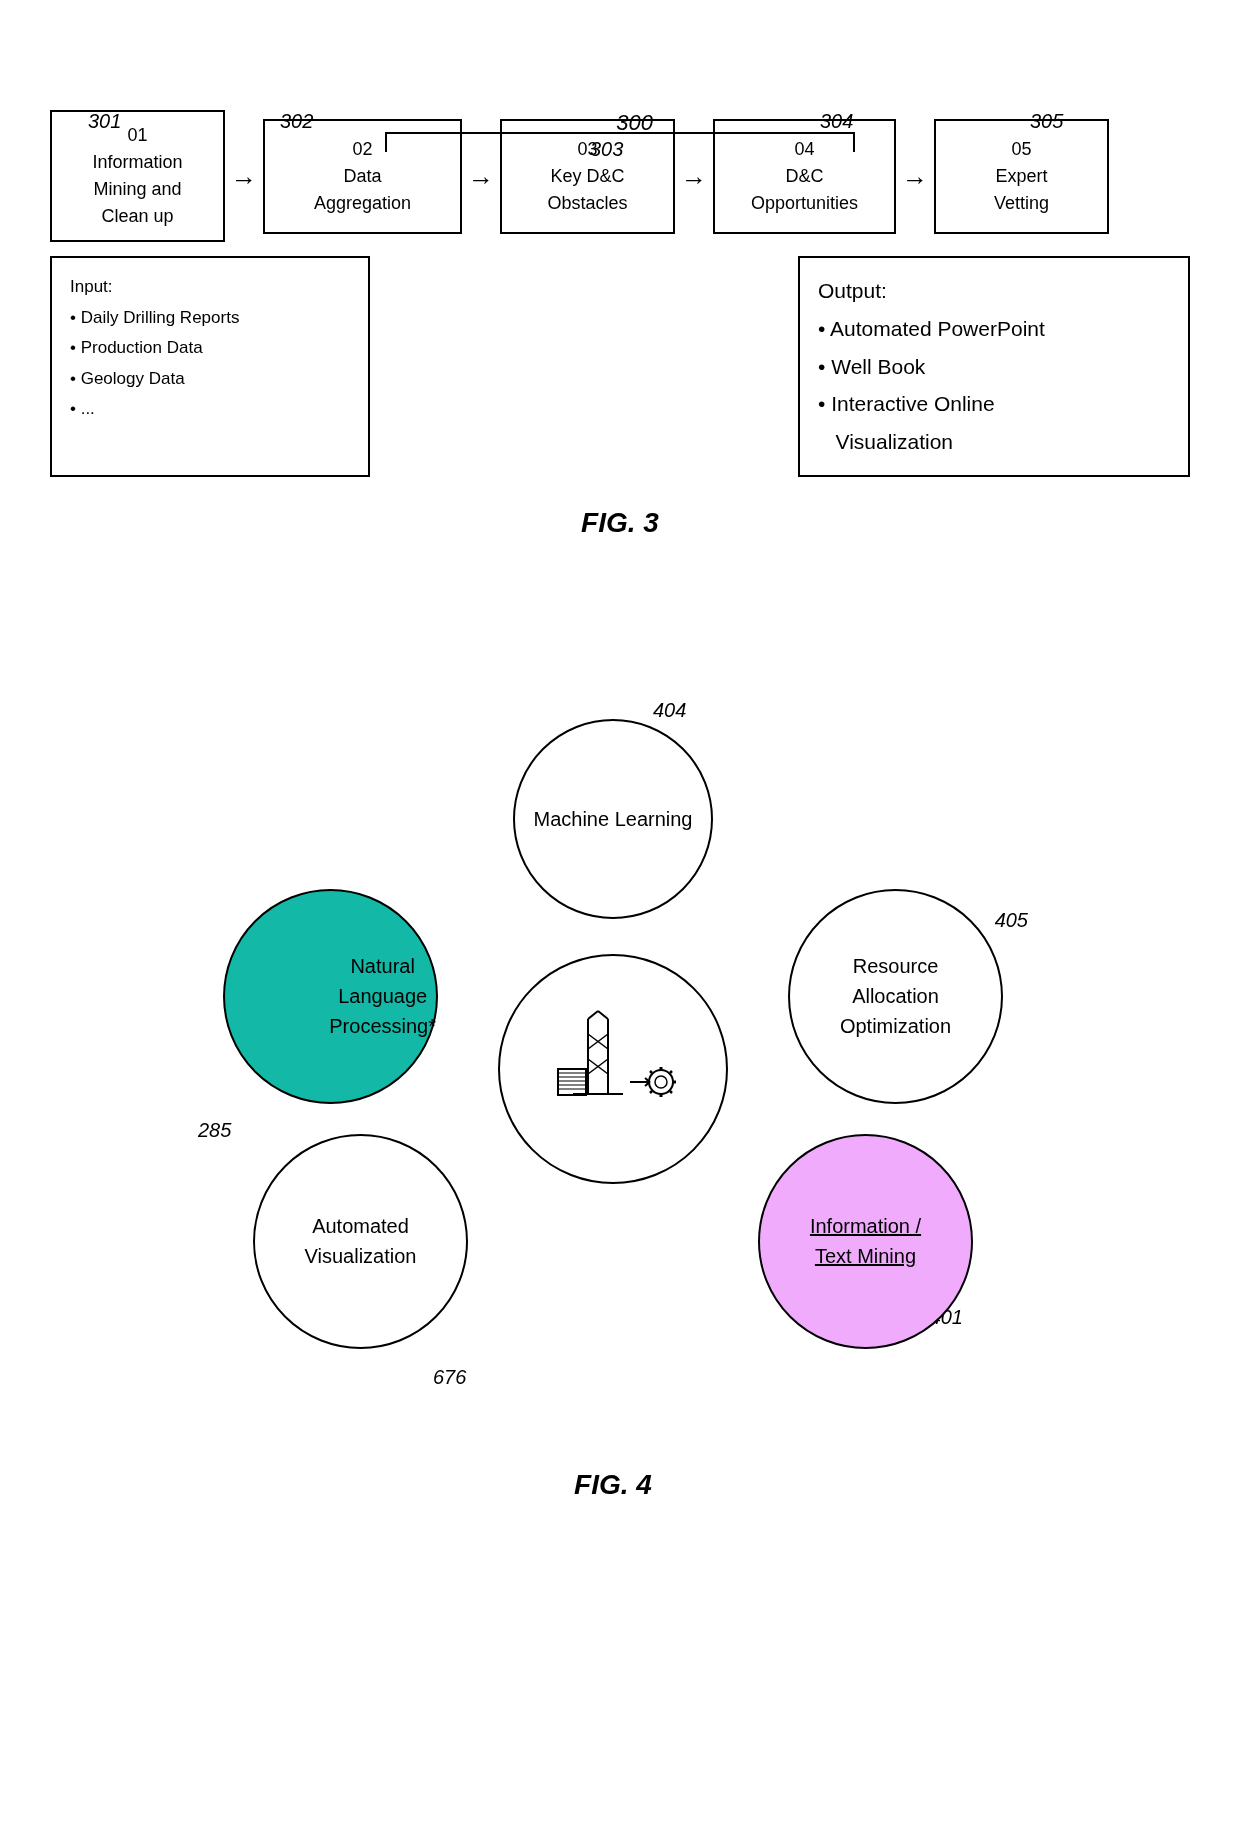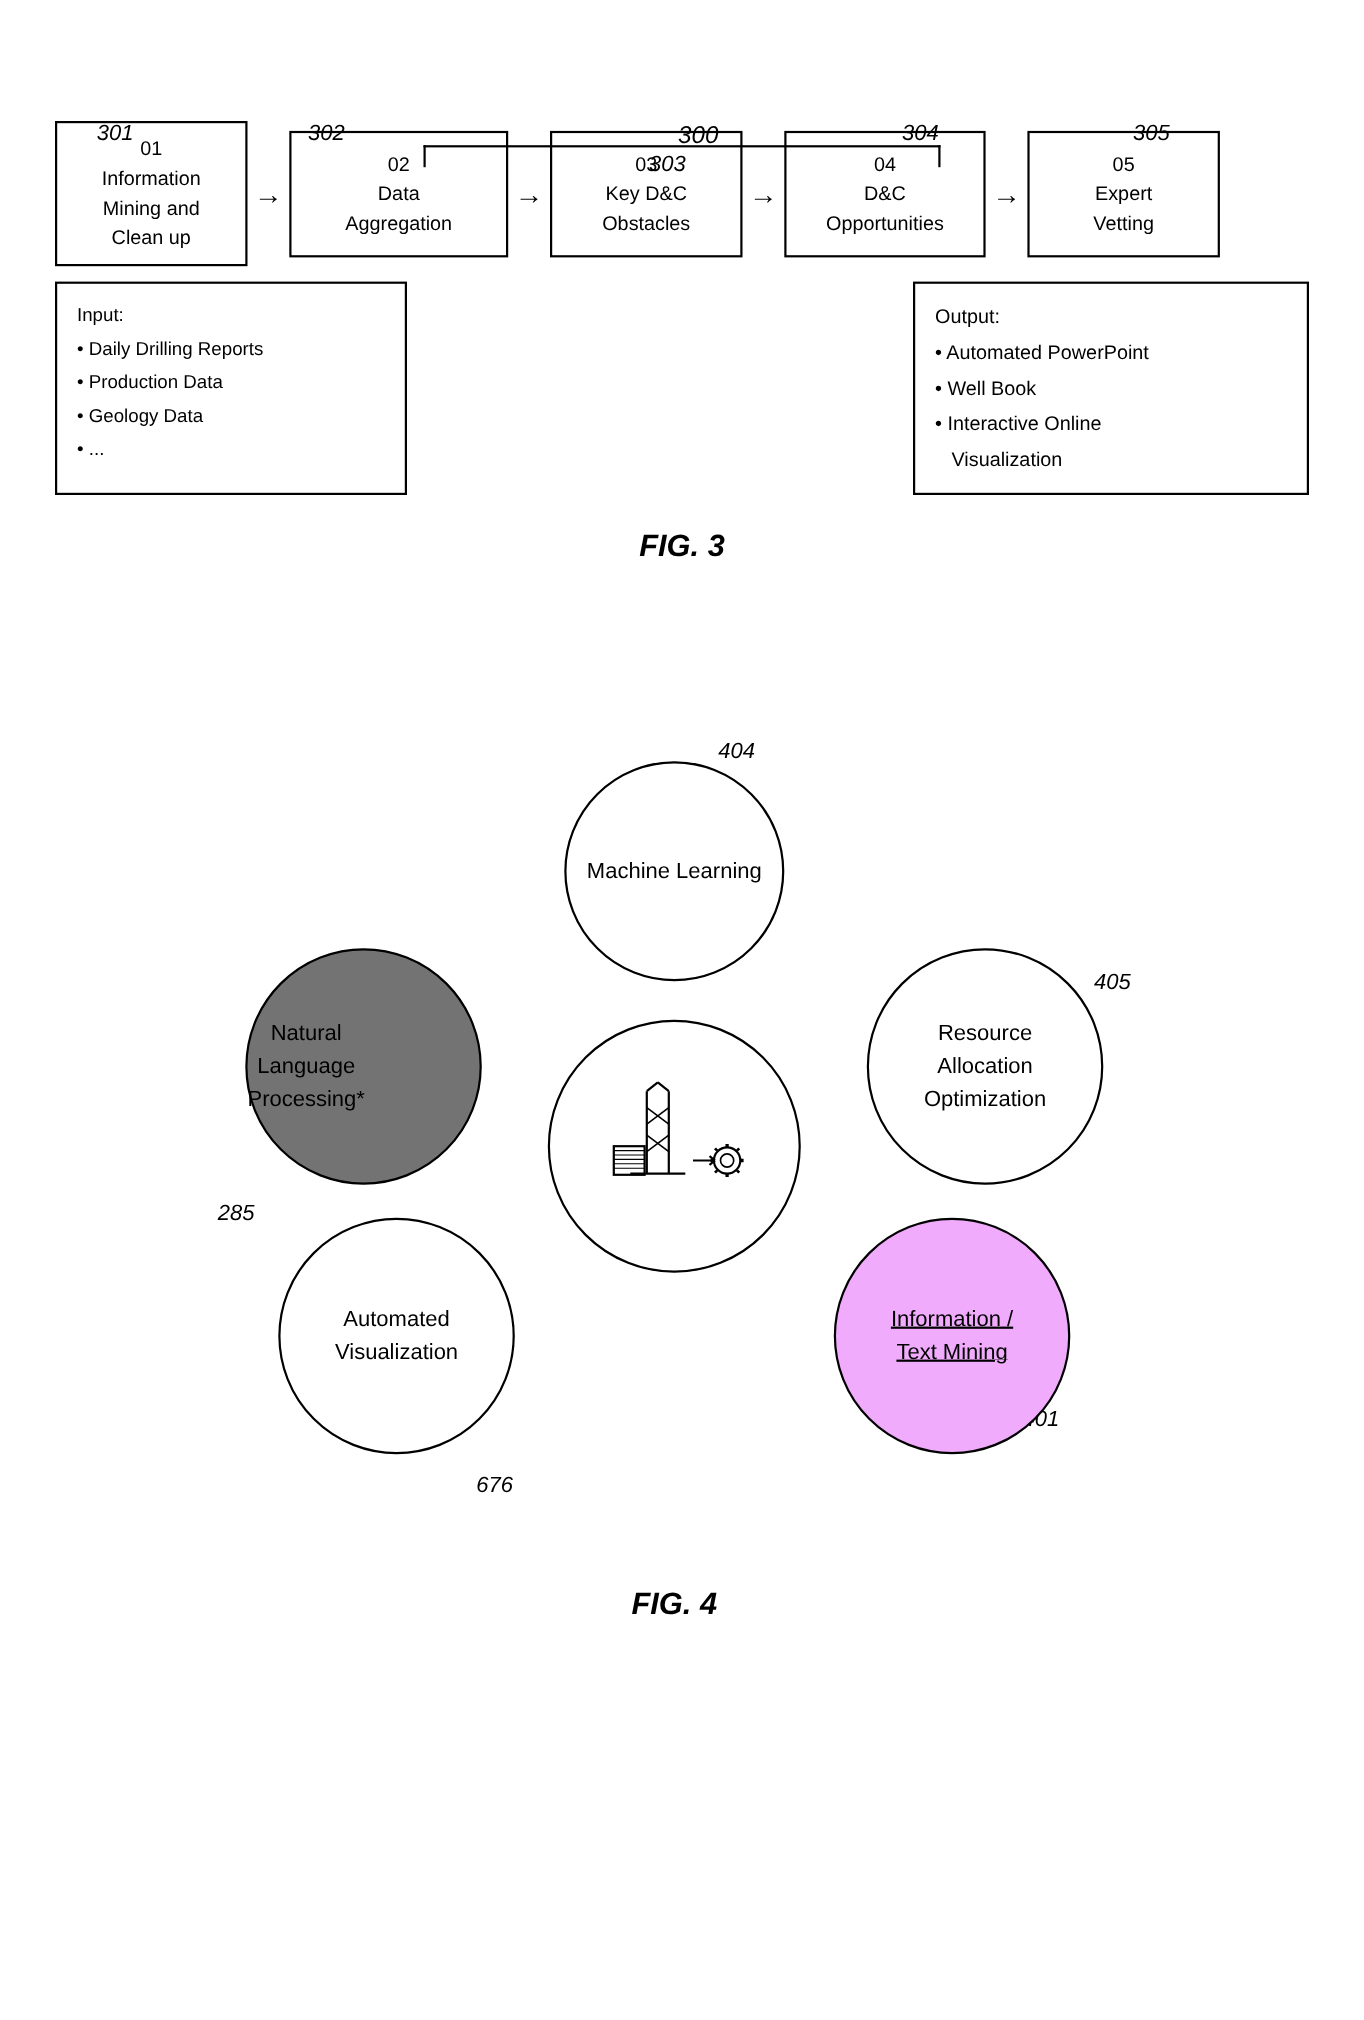--- a/index.html
+++ b/index.html
@@ -92,21 +92,21 @@
     <div style="display:flex; justify-content:space-between; margin-top:14px;">
 
       <div style="border:2px solid #000; width:320px; padding:14px 18px; font-size:17px; line-height:1.8;">
         <span style="font-weight:normal;">Input:</span><br>
         • Daily Drilling Reports<br>
         • Production Data<br>
         • Geology Data<br>
         • ...
       </div>
 
-      <div style="border:2px solid #000; width:360px; padding:14px 18px; font-size:18px; line-height:1.8; margin-right:0;">
+      <div style="border:2px solid #000; width:392px; padding:14px 18px; font-size:21px; line-height:1.8; margin-right:0;">
         <span style="font-weight:normal;">Output:</span><br>
         • Automated PowerPoint<br>
         • Well Book<br>
         • Interactive Online<br>
         &nbsp;&nbsp;&nbsp;Visualization
       </div>
 
     </div>
 
   </div>
@@ -165,21 +165,21 @@
 
     <div style="position:absolute; bottom:100px; left:60px;
              width:215px; height:215px; border:2px solid #000; border-radius:50%;
              background:#fff; display:flex; align-items:center; justify-content:center;
              text-align:center; font-size:20px; line-height:1.5; z-index:1;">
       <span>Automated<br>Visualization</span>
     </div>
 
     <div style="position:absolute; top:200px; left:30px;
              width:215px; height:215px; border:2px solid #000; border-radius:50%;
-             background:#737373; display:flex; align-items:center; justify-content:flex-start;
+             background:#14b8a6; display:flex; align-items:center; justify-content:flex-end;
              text-align:center; font-size:20px; line-height:1.5; z-index:1;">
       <span>Natural<br>Language<br>Processing*</span>
     </div>
 
     <div style="position:absolute; top:50%; left:50%; transform:translate(-50%, -50%);
              width:230px; height:230px; border:2px solid #000; border-radius:50%;
              background:#fff; display:flex; align-items:center; justify-content:center;
              text-align:center; z-index:2;">
 
       <svg width="160" height="120" viewBox="0 0 160 120">

